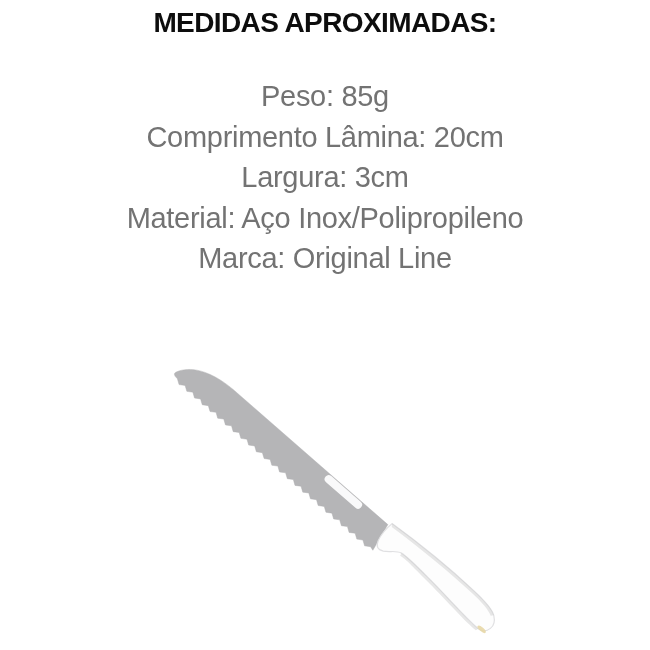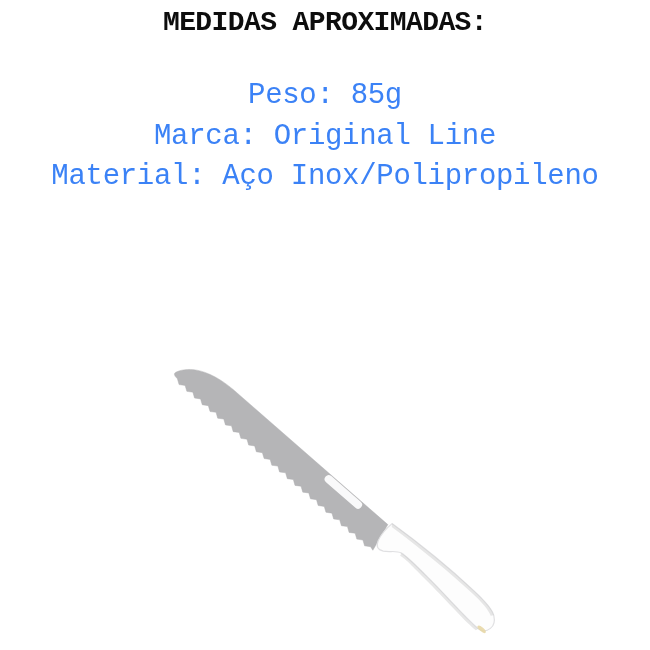--- a/index.html
+++ b/index.html
@@ -1,21 +1,21 @@
 <!DOCTYPE html>
 <html><head>
 <meta charset="utf-8">
 <style>
   html,body{margin:0;padding:0;}
   .page{
     position:relative;
     width:650px;height:650px;
     background:#ffffff;
     overflow:hidden;
-    font-family:Liberation Mono, monospace;
+    font-family:Liberation Sans, sans-serif;
   }
   .title{
     position:absolute;
     top:6px;left:0;right:0;
     margin:0;
     text-align:center;
     font-size:28px;
     font-weight:bold;
     letter-spacing:-0.6px;
     color:#0d0d0d;
@@ -23,41 +23,43 @@
   }
   .specs{
     position:absolute;
     top:76px;left:0;right:0;
     text-align:center;
   }
   .spec{
     font-size:29px;
     line-height:40.5px;
     letter-spacing:-0.3px;
-    color:#3b82f6;
+    color:#737373;
     white-space:nowrap;
   }
   .knife-wrap{
     position:absolute;
     left:130px;top:352px;
     width:382px;height:298px;
   }
   svg{display:block;}
 </style>
 </head>
 <body>
 
 <div class="page">
 
   <h1 class="title">MEDIDAS APROXIMADAS:</h1>
 
   <div class="specs">
     <div class="spec">Peso: 85g</div>
+    <div class="spec">Comprimento Lâmina: 20cm</div>
+    <div class="spec">Largura: 3cm</div>
+    <div class="spec">Material: Aço Inox/Polipropileno</div>
     <div class="spec">Marca: Original Line</div>
-    <div class="spec">Material: Aço Inox/Polipropileno</div>
   </div>
 
   <div class="knife-wrap">
     <svg width="382" height="298" viewBox="0 0 382 298">
       <g transform="translate(57,2) rotate(41)">
 
         <path id="blade-path" stroke="#aaaaac" stroke-width="0.4" fill="#b5b5b7" d="M 263.5,-3 L 58,-3.5 C 28,-3 10,7 3.5,21 Q 2,24.8 9,25 L 14.1,28.3 L 19.2,25 L 24.4,28.3 L 29.5,25 L 34.6,28.3 L 39.7,25 L 44.8,28.3 L 50.0,25 L 55.1,28.3 L 60.2,25 L 65.3,28.3 L 70.4,25 L 75.6,28.3 L 80.7,25 L 85.8,28.3 L 90.9,25 L 96.0,28.3 L 101.2,25 L 106.3,28.3 L 111.4,25 L 116.5,28.3 L 121.6,25 L 126.8,28.3 L 131.9,25 L 137.0,28.3 L 142.1,25 L 147.2,28.3 L 152.4,25 L 157.5,28.3 L 162.6,25 L 167.7,28.3 L 172.8,25 L 178.0,28.3 L 183.1,25 L 188.2,28.3 L 193.3,25 L 198.4,28.3 L 203.6,25 L 208.7,28.3 L 213.8,25 L 218.9,28.3 L 224.0,25 L 229.2,28.3 L 234.3,25 L 239.4,28.3 L 244.5,25 L 249.6,28.3 L 254.8,25 L 259.9,28.3 L 265.0,25 L 269,26.2 Z"></path>
 
         <rect x="185" y="-2.5" width="47" height="8" rx="4" opacity="0.92" fill="#ffffff"></rect>
 

